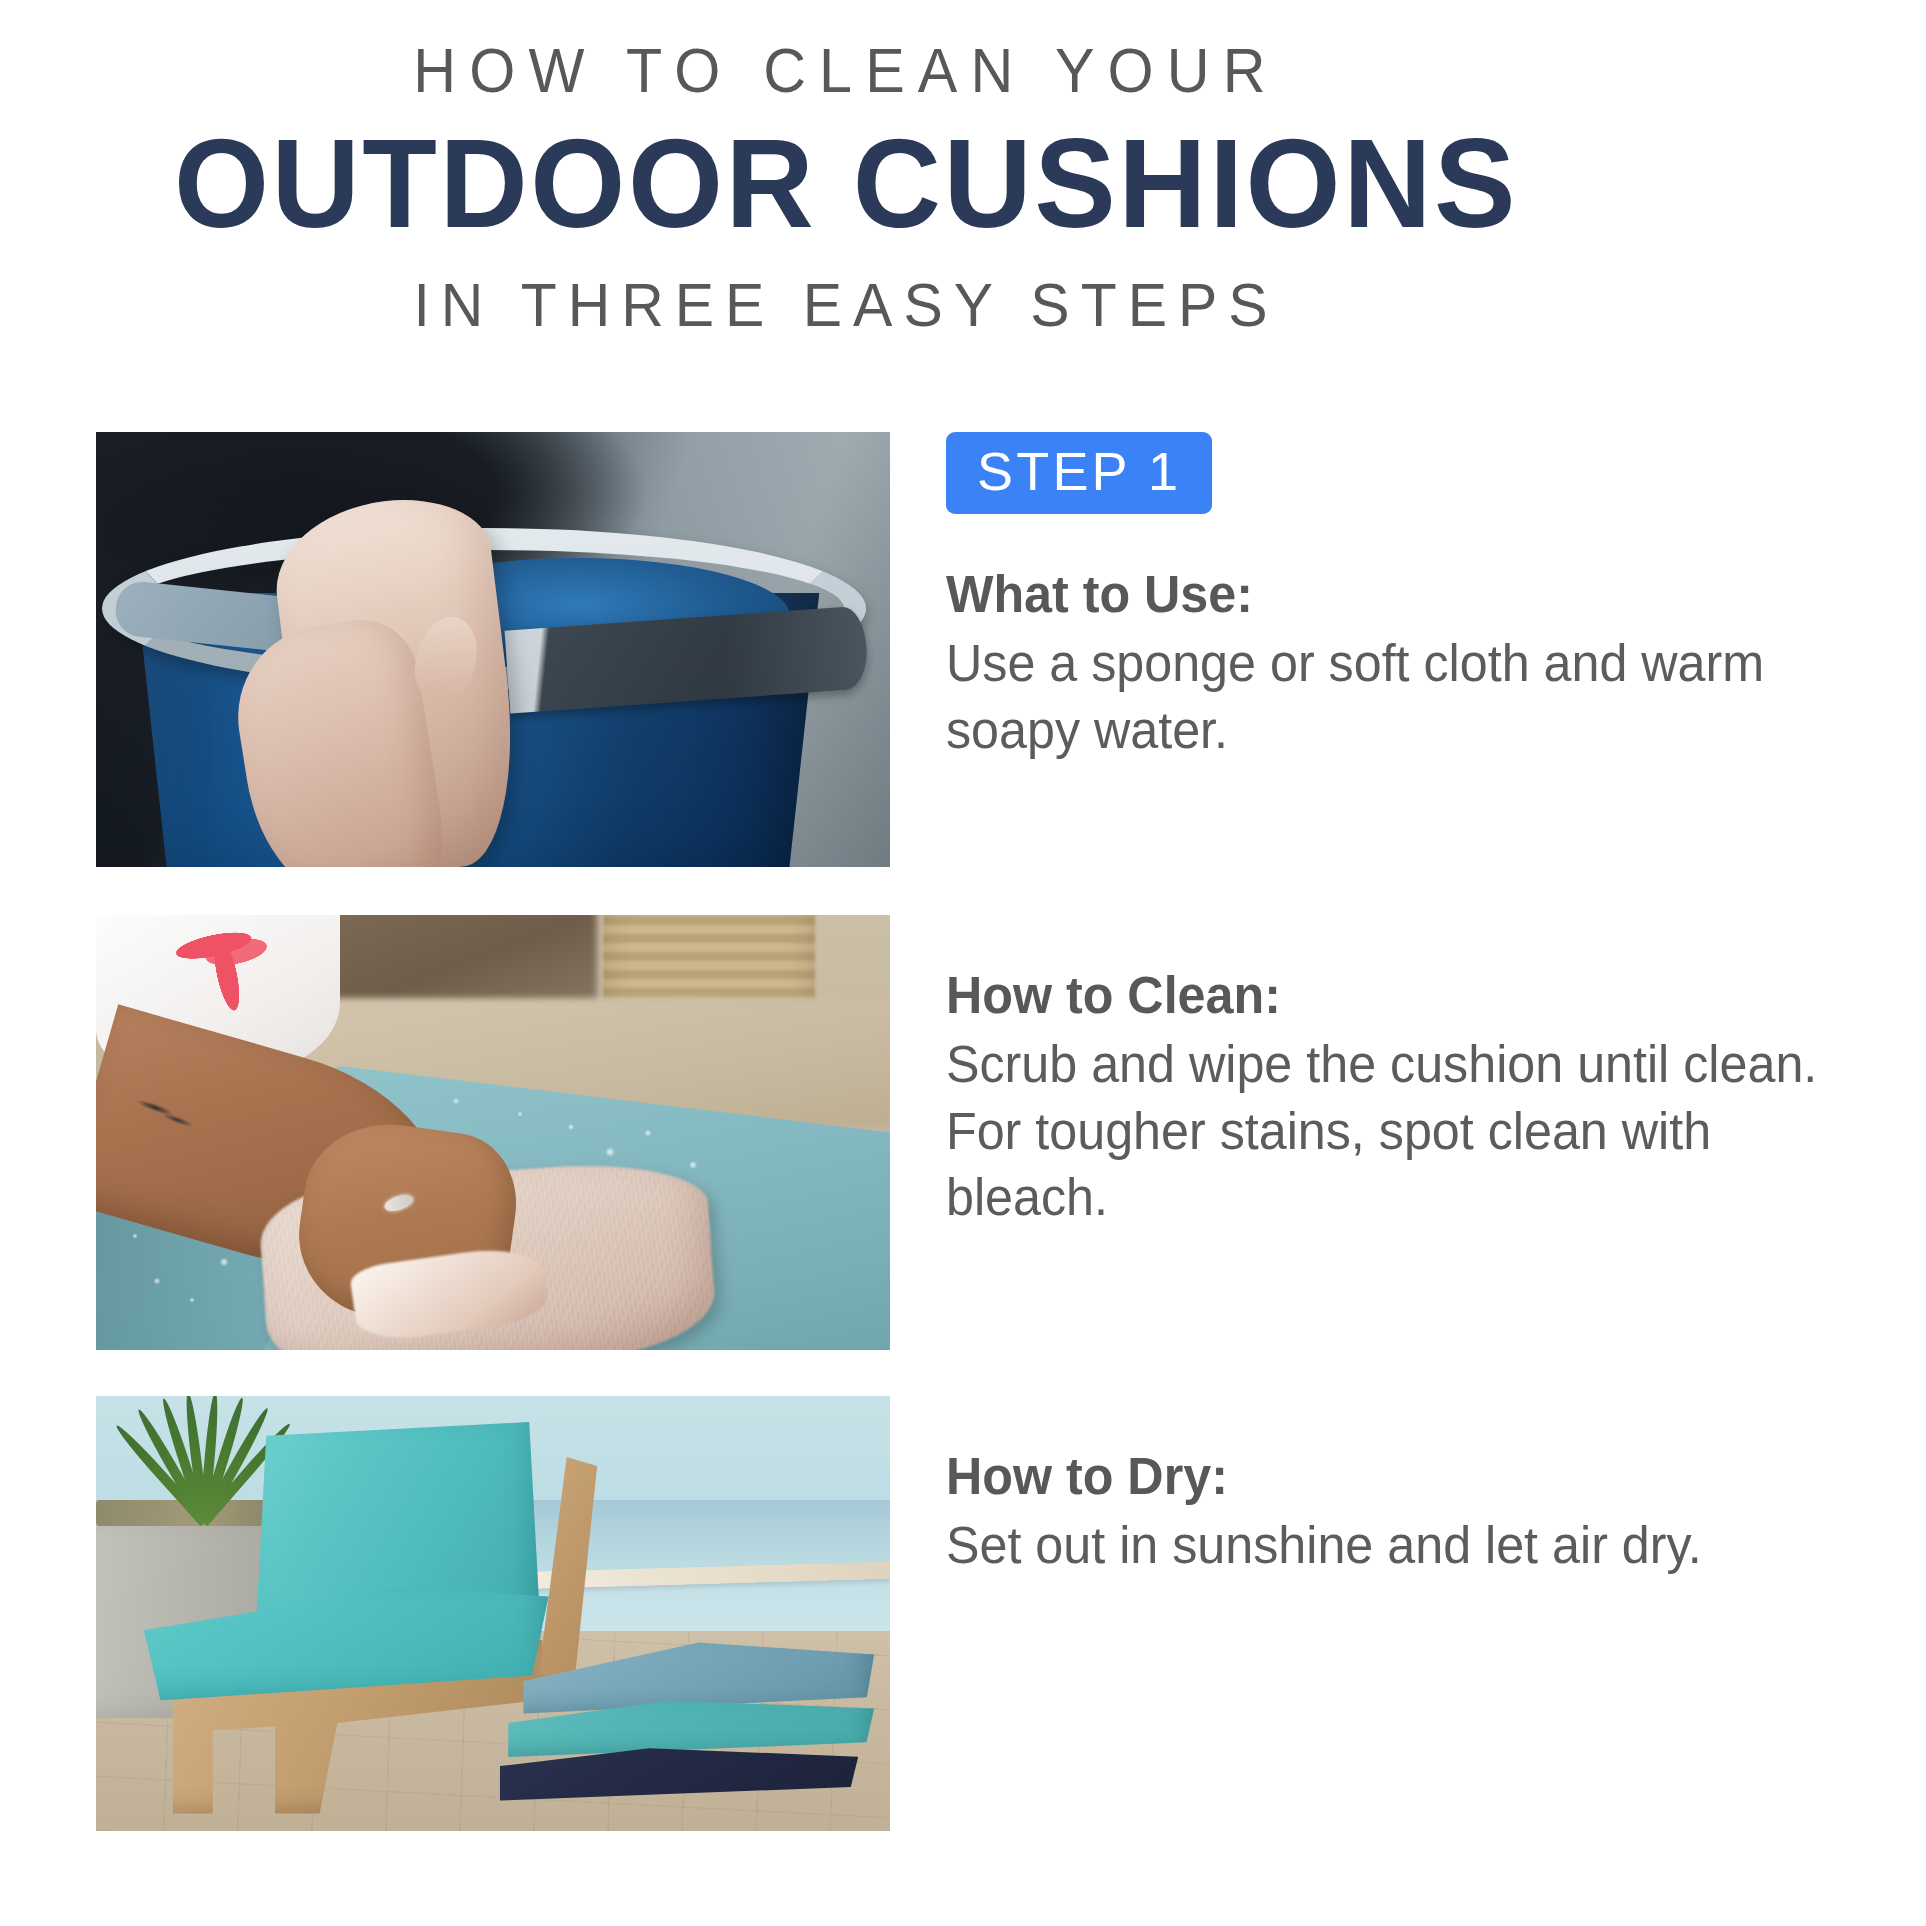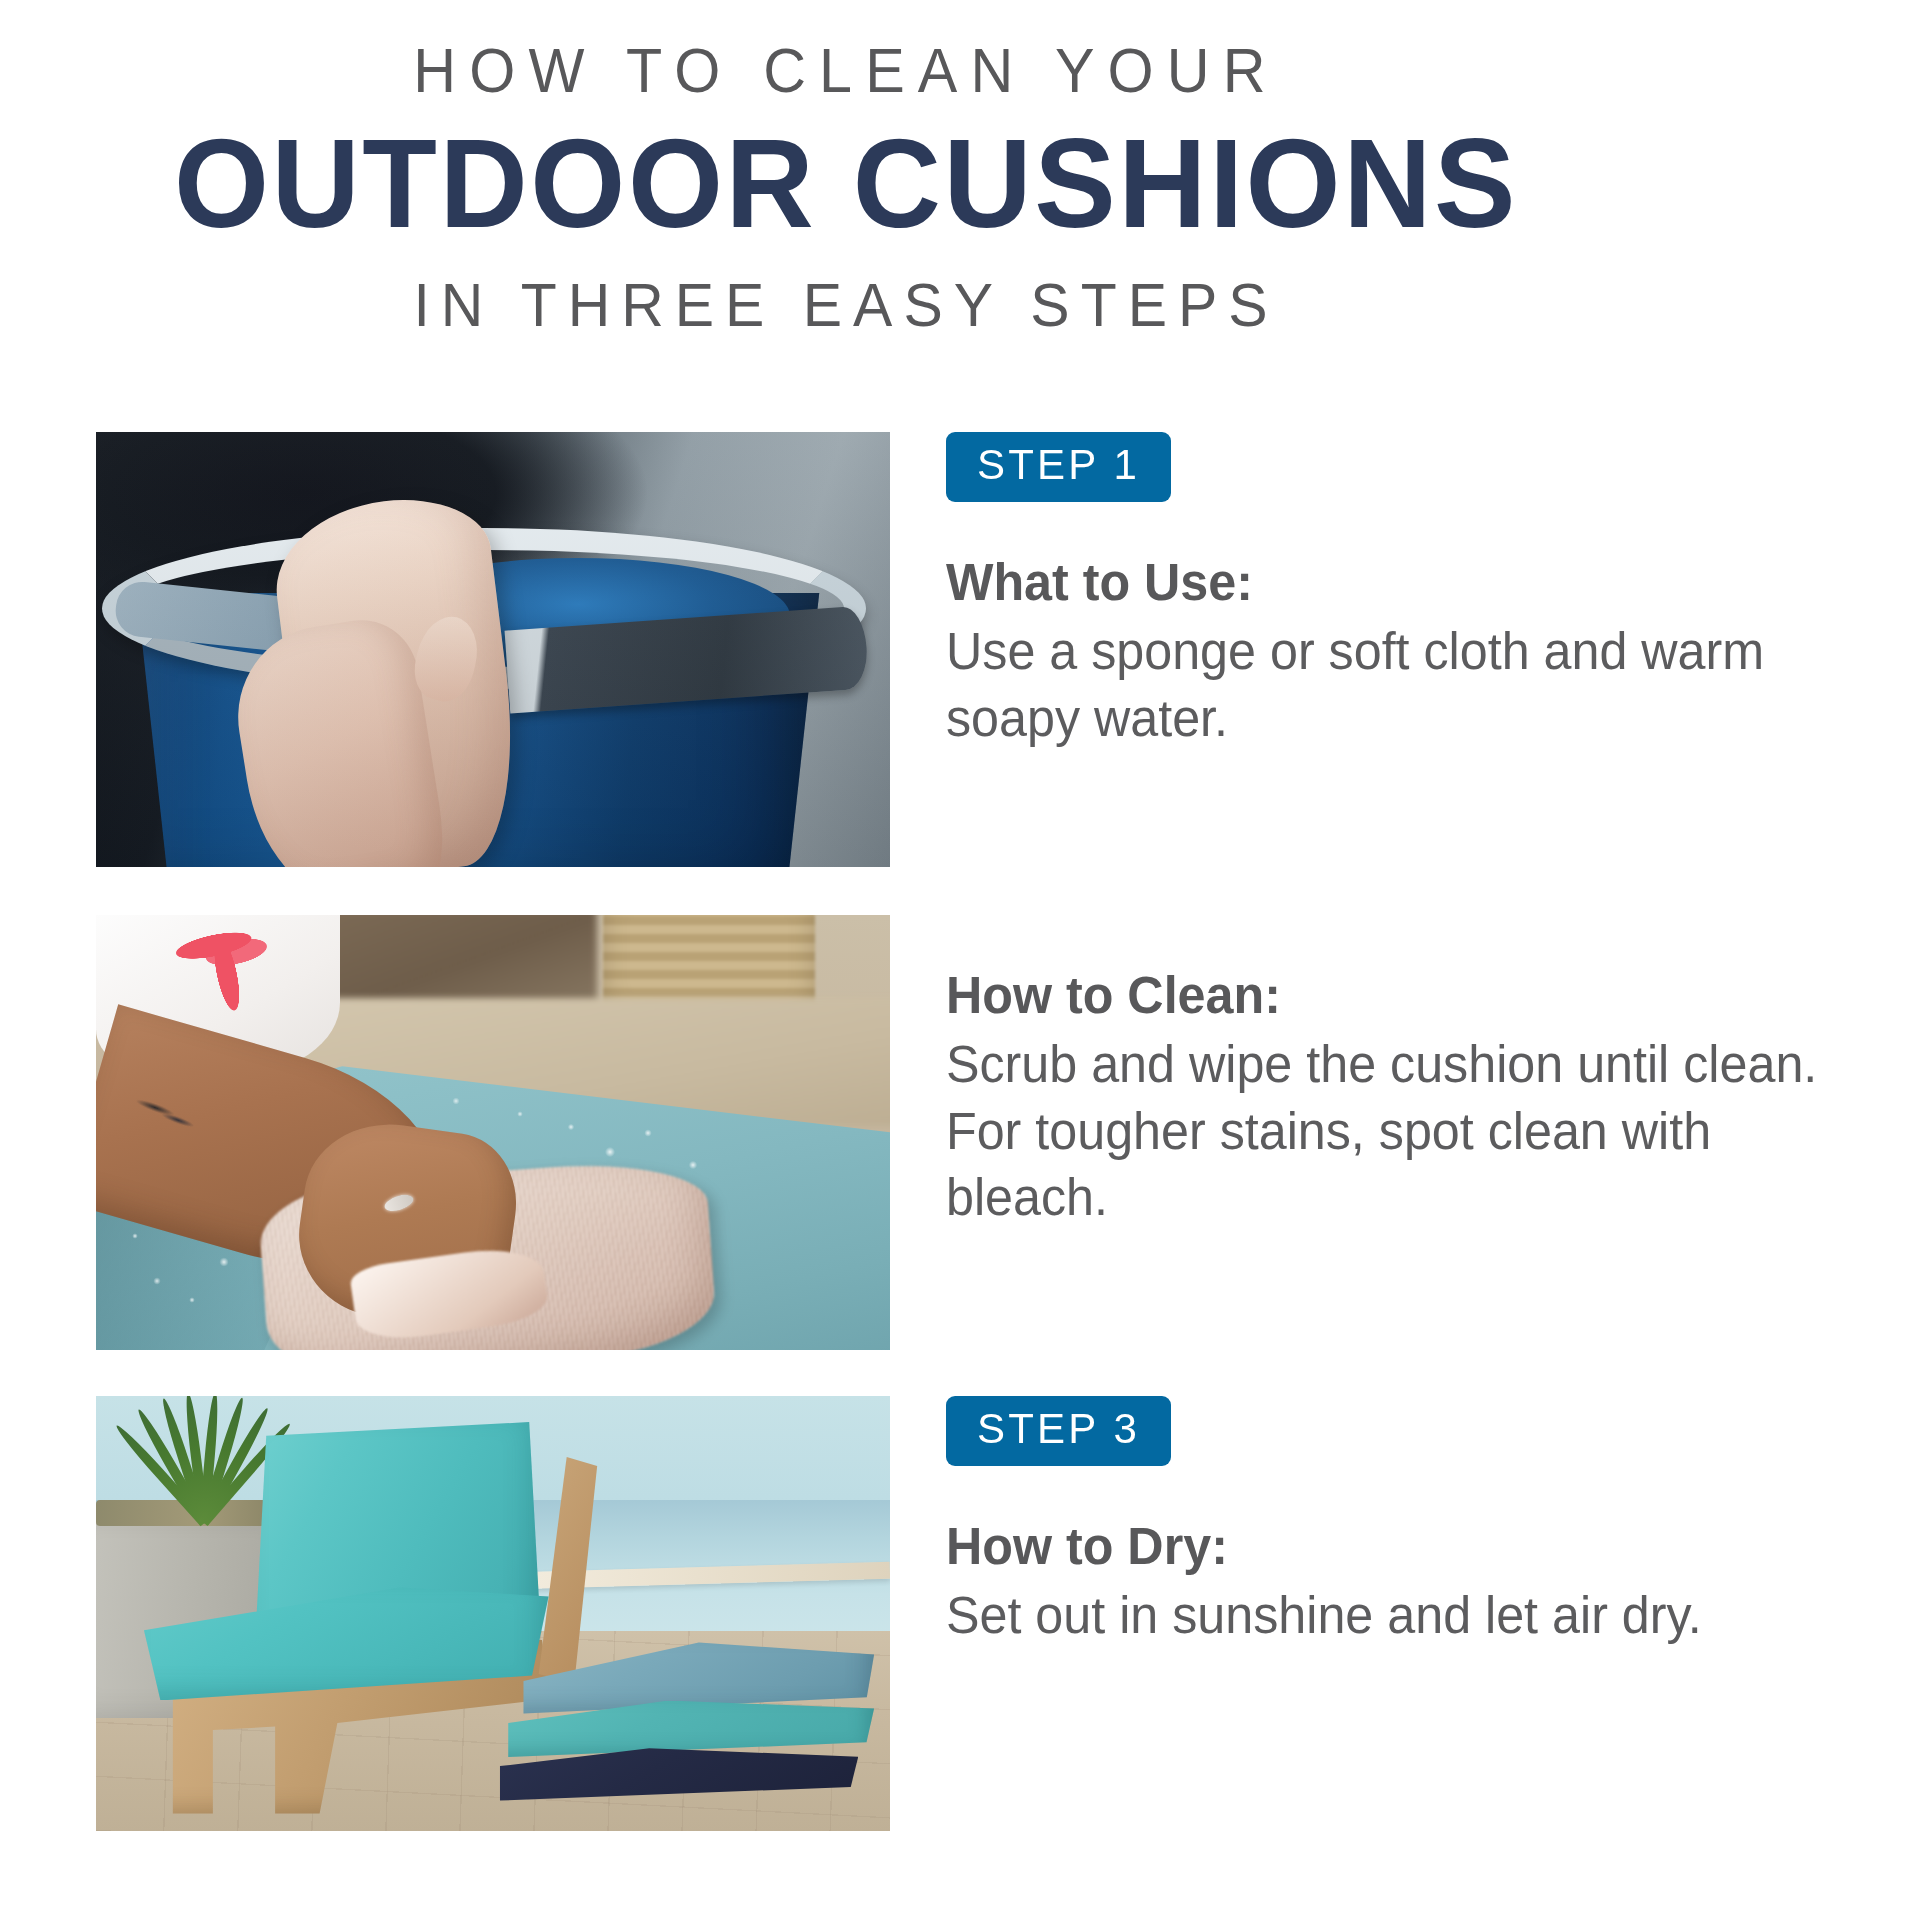--- a/index.html
+++ b/index.html
@@ -51,25 +51,25 @@
     width:794px; height:435px;
     overflow:hidden;
     background:#8d9aa2;
   }
   #row3 .photo { height:435px; }
 
   .text-col { position:absolute; left:946px; top:0; width:899px; }
 
   .badge {
     display:inline-block;
-    background:#0369a1;
+    background:#3b82f6;
     color:#ffffff;
     border-radius:9px;
     padding:12.2px 31px 16px 31px;
-    font-size:42px;
+    font-size:54px;
     font-weight:400;
     letter-spacing:3.2px;
     line-height:1;
   }
   .step-heading {
     color:#58585A;
     font-size:51px;
     font-weight:700;
     letter-spacing:0px;
     line-height:1.1;
@@ -436,18 +436,17 @@
     <div class="p3-chair-frame"></div>
     <div class="p3-chair-back-frame"></div>
     <div class="p3-cushion-back"></div>
     <div class="p3-cushion-seat"></div>
     <div class="p3-stack1"></div>
     <div class="p3-stack2"></div>
     <div class="p3-stack3"></div>
   </div>
 
   <div class="text-col">
-    <div class="badge">STEP 3</div>
     <div class="step-heading">How to Dry:</div>
     <div class="step-body">Set out in sunshine and let air dry.</div>
   </div>
 </div>
 
 
 </body></html>

